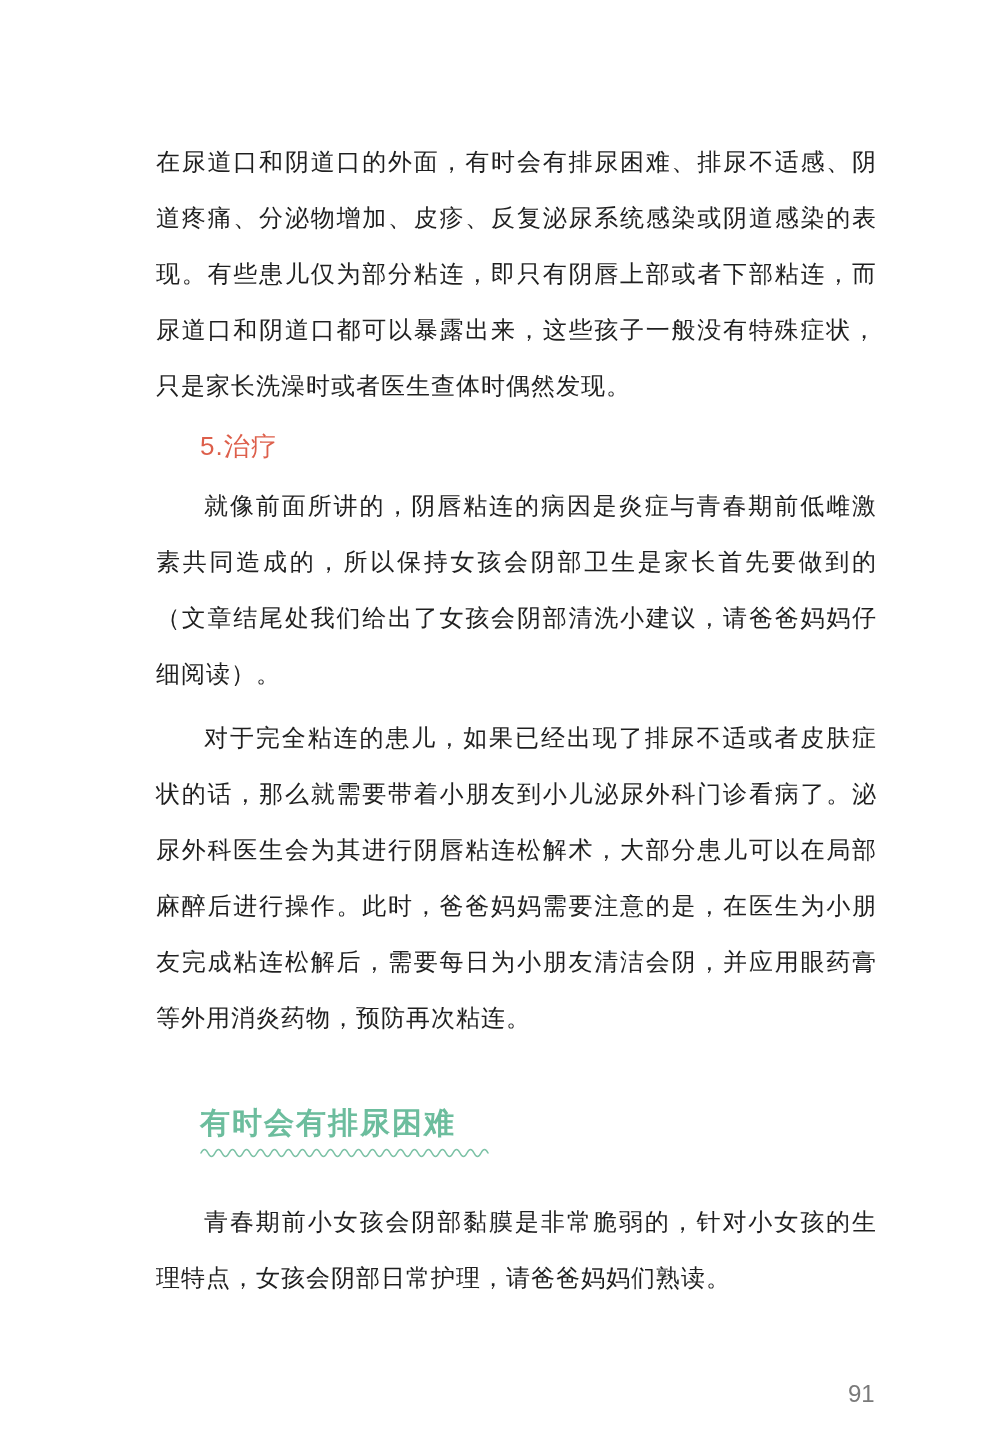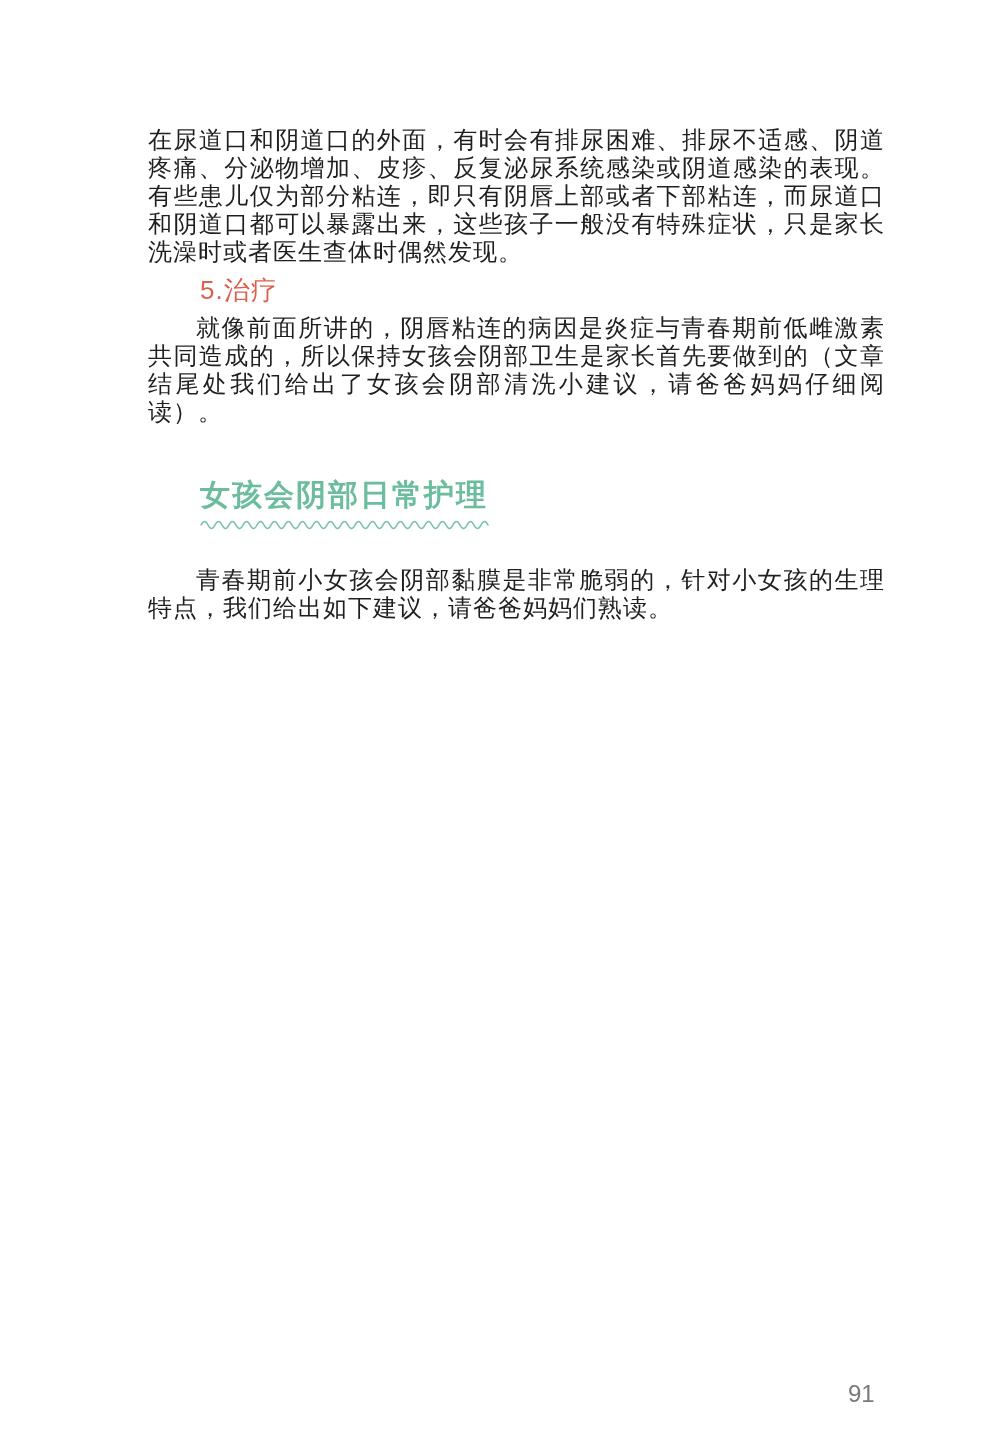--- a/index.html
+++ b/index.html
@@ -15,23 +15,23 @@
     overflow: hidden;
     font-family: "Liberation Serif", "DejaVu Serif", serif;
   }
   .content {
     position: absolute;
     left: 148px;
     top: 126px;
     width: 737px;
   }
   .body-par {
-    margin: 0;
+    margin: 8px;
     font-size: 24px;
-    line-height: 28px;
+    line-height: 56px;
     letter-spacing: 1px;
     color: #1f1f1f;
     text-align: justify;
     text-justify: inter-ideograph;
     text-indent: 2em;
   }
   .no-indent {
     text-indent: 0;
   }
   .sub-heading {
@@ -80,26 +80,27 @@
 <div class="page">
   <div class="content">
 
     <p class="body-par no-indent">在尿道口和阴道口的外面，有时会有排尿困难、排尿不适感、阴道疼痛、分泌物增加、皮疹、反复泌尿系统感染或阴道感染的表现。有些患儿仅为部分粘连，即只有阴唇上部或者下部粘连，而尿道口和阴道口都可以暴露出来，这些孩子一般没有特殊症状，只是家长洗澡时或者医生查体时偶然发现。</p>
 
     <h3 class="sub-heading">5.治疗</h3>
 
     <p class="body-par">就像前面所讲的，阴唇粘连的病因是炎症与青春期前低雌激素共同造成的，所以保持女孩会阴部卫生是家长首先要做到的（文章结尾处我们给出了女孩会阴部清洗小建议，请爸爸妈妈仔细阅读）。</p>
 
 
+    <p class="body-par">对于完全粘连的患儿，如果已经出现了排尿不适或者皮肤症状的话，那么就需要带着小朋友到小儿泌尿外科门诊看病了。泌尿外科医生会为其进行阴唇粘连松解术，大部分患儿可以在局部麻醉后进行操作。此时，爸爸妈妈需要注意的是，在医生为小朋友完成粘连松解后，需要每日为小朋友清洁会阴，并应用眼药膏等外用消炎药物，预防再次粘连。</p>
 
     <div class="section-heading-wrap">
-      <h2 class="section-heading">女孩会阴部日常护理</h2>
+      <h2 class="section-heading">有时会有排尿困难</h2>
       <svg class="wavy-underline" width="292" height="12" viewBox="0 0 292 12">
         <path d="M1,7 q3.5,-7 7,0 t7,0 t7,0 t7,0 t7,0 t7,0 t7,0 t7,0 t7,0 t7,0 t7,0 t7,0 t7,0 t7,0 t7,0 t7,0 t7,0 t7,0 t7,0 t7,0 t7,0 t7,0 t7,0 t7,0 t7,0 t7,0 t7,0 t7,0 t7,0 t7,0 t7,0 t7,0 t7,0 t7,0 t7,0 t7,0 t7,0 t7,0 t7,0 t7,0 t7,0" fill="none" stroke="#7cc2a6" stroke-width="1.6" stroke-linecap="round"></path>
       </svg>
     </div>
 
-    <p class="body-par after-heading">青春期前小女孩会阴部黏膜是非常脆弱的，针对小女孩的生理特点，我们给出如下建议，请爸爸妈妈们熟读。</p>
+    <p class="body-par after-heading">青春期前小女孩会阴部黏膜是非常脆弱的，针对小女孩的生理特点，女孩会阴部日常护理，请爸爸妈妈们熟读。</p>
 
   </div>
 
   <div class="page-number">91</div>
 </div>
 
 </body></html>

